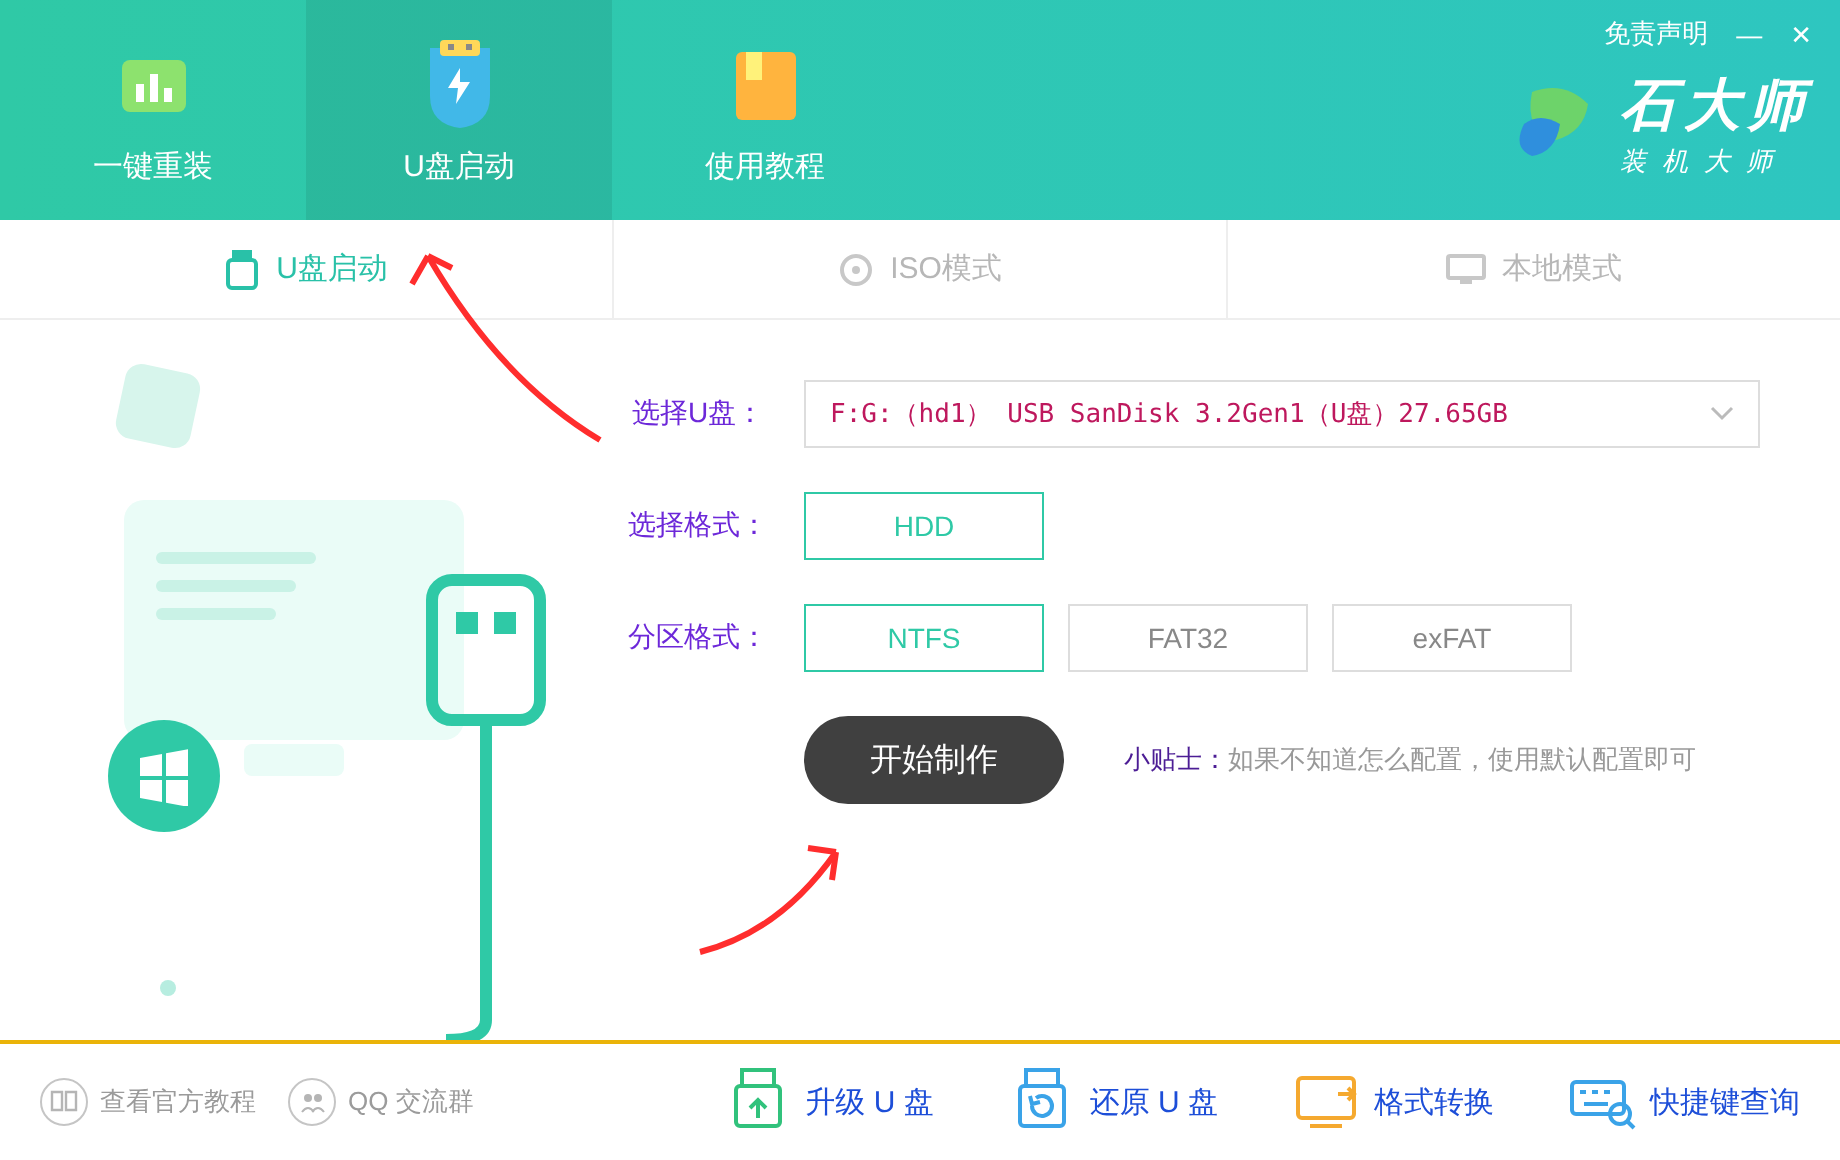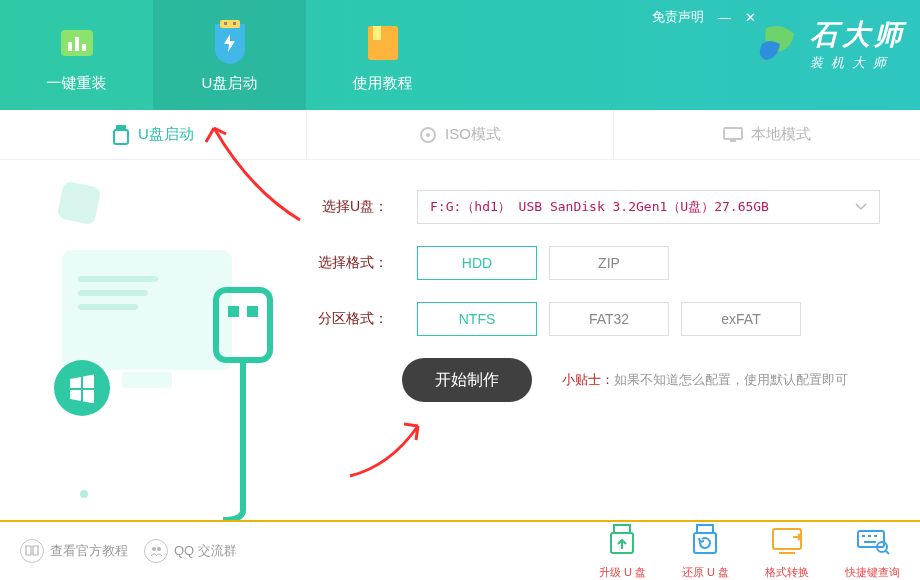--- a/index.html
+++ b/index.html
@@ -3,53 +3,53 @@
 <meta charset="utf-8">
 <style>
 * { margin: 0; padding: 0; box-sizing: border-box; }
 body { font-family: "Microsoft YaHei", sans-serif; width: 920px; height: 580px; overflow: hidden; background: #fff; }
 
 .header { background: linear-gradient(90deg, #2fc9a6, #2ec6c0); height: 110px; display: flex; align-items: stretch; position: relative; }
 .header-tab { width: 153px; display: flex; flex-direction: column; align-items: center; justify-content: center; color: #fff; cursor: pointer; }
 .header-tab.active { background: rgba(0,0,0,0.08); }
 .header-tab .icon-box { width: 48px; height: 48px; display: flex; align-items: center; justify-content: center; margin-bottom: 8px; }
 .header-tab span { font-size: 15px; }
-.header-right { margin-left: auto; display: flex; flex-direction: row; align-items: flex-start; padding: 8px 14px 0 0; color: #fff; }
+.header-right { margin-left: auto; display: flex; flex-direction: column; align-items: flex-end; padding: 8px 14px 0 0; color: #fff; }
 .win-ctrls { display: flex; gap: 14px; align-items: center; font-size: 13px; }
 .win-ctrls .ctrl { cursor: pointer; }
 .brand { display: flex; align-items: center; gap: 10px; margin-top: 8px; font-style: italic; }
 .brand-text { text-align: left; }
 .brand-text .t1 { font-size: 28px; font-weight: bold; letter-spacing: 4px; }
 .brand-text .t2 { font-size: 13px; letter-spacing: 8px; }
 
 .subtabs { display: flex; height: 50px; border-bottom: 1px solid #eee; }
 .subtab { flex: 1; display: flex; align-items: center; justify-content: center; gap: 8px; color: #b7b7b7; font-size: 15px; cursor: pointer; border-right: 1px solid #eee; }
 .subtab:last-child { border-right: none; }
 .subtab.active { color: #29c1a8; }
 
 .main { display: flex; height: 360px; }
 .illus { width: 300px; position: relative; }
 .form { flex: 1; padding: 30px 40px 0 10px; }
 .row { display: flex; align-items: center; margin-bottom: 22px; }
-.row-label { width: 78px; color: #7f1d1d; font-size: 14px; text-align: right; margin-right: 29px; }
+.row-label { width: 78px; color: #6d28d9; font-size: 14px; text-align: center; margin-right: 14px; }
 .select { flex: 1; max-width: 500px; height: 34px; border: 1px solid #ddd; display: flex; align-items: center; padding: 0 12px; color: #be185d; font-size: 13px; justify-content: space-between; cursor: pointer; font-family: "SimSun", monospace; }
 .opts { display: flex; gap: 12px; }
 .opt { width: 120px; height: 34px; border: 1px solid #ddd; display: flex; align-items: center; justify-content: center; font-size: 14px; color: #888; cursor: pointer; }
 .opt.sel { border: 1px solid #2fc9a6; color: #2fc9a6; font-weight: 500; }
 .start-row { display: flex; align-items: center; gap: 30px; margin-left: 92px; margin-top: 10px; }
 .start-btn { width: 130px; height: 44px; background: #404040; color: #fff; border-radius: 22px; display: flex; align-items: center; justify-content: center; font-size: 16px; cursor: pointer; }
 .tip { font-size: 13px; color: #999; }
-.tip .t { color: #b91c1c; }
+.tip .t { color: #4c1d95; }
 
 .footer { display: flex; align-items: center; height: 60px; padding: 0 20px; border-top: 2px solid #eab308; }
 .foot-left { display: flex; gap: 16px; }
 .foot-btn { display: flex; align-items: center; gap: 6px; color: #9b9b9b; font-size: 13px; cursor: pointer; }
 .foot-btn .circ { width: 24px; height: 24px; border: 1.5px solid #c5c5c5; border-radius: 50%; display: flex; align-items: center; justify-content: center; }
 .foot-right { margin-left: auto; display: flex; gap: 36px; }
-.tool { display: flex; flex-direction: column; align-items: center; gap: 6px; color: #ef4444; font-size: 11px; cursor: pointer; }
+.tool { display: flex; flex-direction: row; align-items: center; gap: 6px; color: #1d4ed8; font-size: 15px; cursor: pointer; }
 .tool svg { width: 36px; height: 36px; }
 
 .arrow1 { position: absolute; top: 120px; left: 200px; pointer-events: none; }
 .arrow2 { position: absolute; top: 416px; left: 340px; pointer-events: none; }
 
 
 .win-logo { position: absolute; width: 56px; height: 56px; background: #2fc9a6; border-radius: 50%; left: 54px; top: 200px; display:flex; align-items:center; justify-content:center; }
 .usb-plug { position: absolute; left: 200px; top: 120px; }
 .monitor { position: absolute; left: 52px; top: 80px; }
 .blob1 { position: absolute; left: 60px; top: 24px; width: 38px; height: 38px; background: #d7f5ec; border-radius: 8px; transform: rotate(12deg); }
@@ -166,21 +166,20 @@
         <span>F:G:（hd1） USB SanDisk 3.2Gen1（U盘）27.65GB</span>
         <svg width="12" height="8">
             <path d="M1 1 l5 5 l5 -5" stroke="#bbb" stroke-width="1.5" fill="none"></path>
           </svg>
       </div>
     </div>
     <div class="row">
       <div class="row-label">选择格式：</div>
       <div class="opts">
         <div class="opt sel">HDD</div>
-        <div class="opt">ZIP</div>
       </div>
     </div>
     <div class="row">
       <div class="row-label">分区格式：</div>
       <div class="opts">
         <div class="opt sel">NTFS</div>
         <div class="opt">FAT32</div>
         <div class="opt">exFAT</div>
       </div>
     </div>

